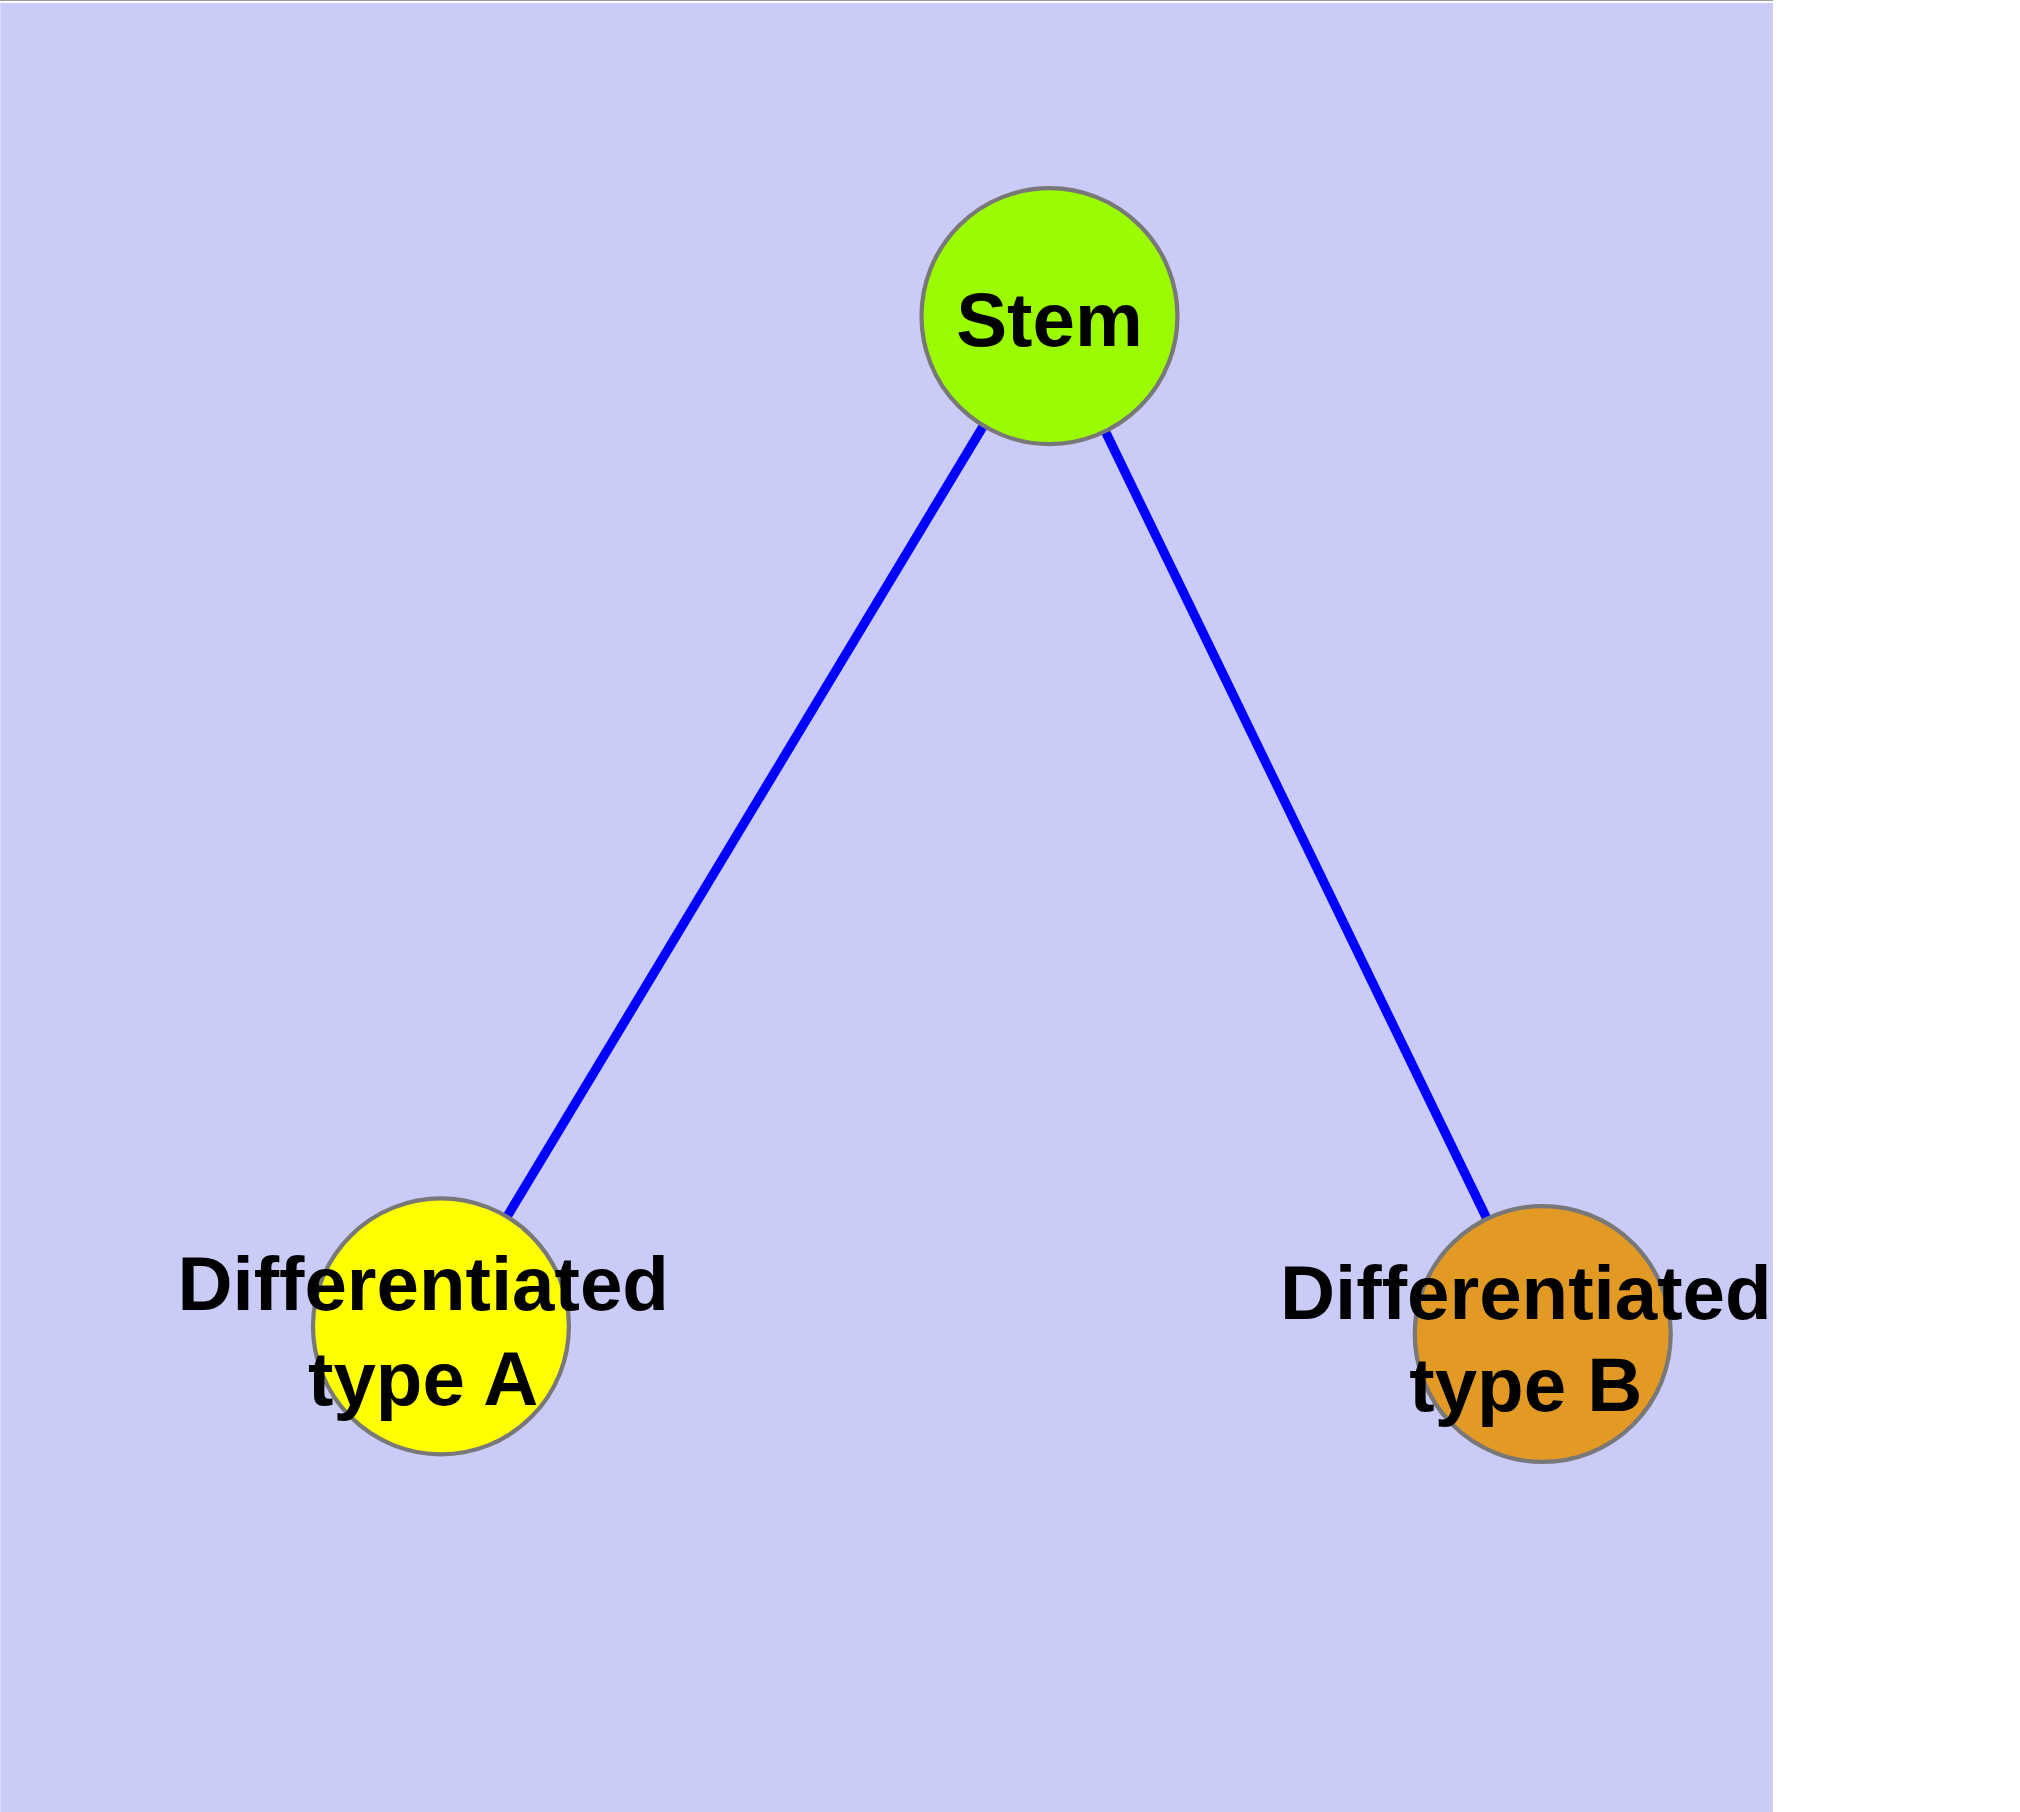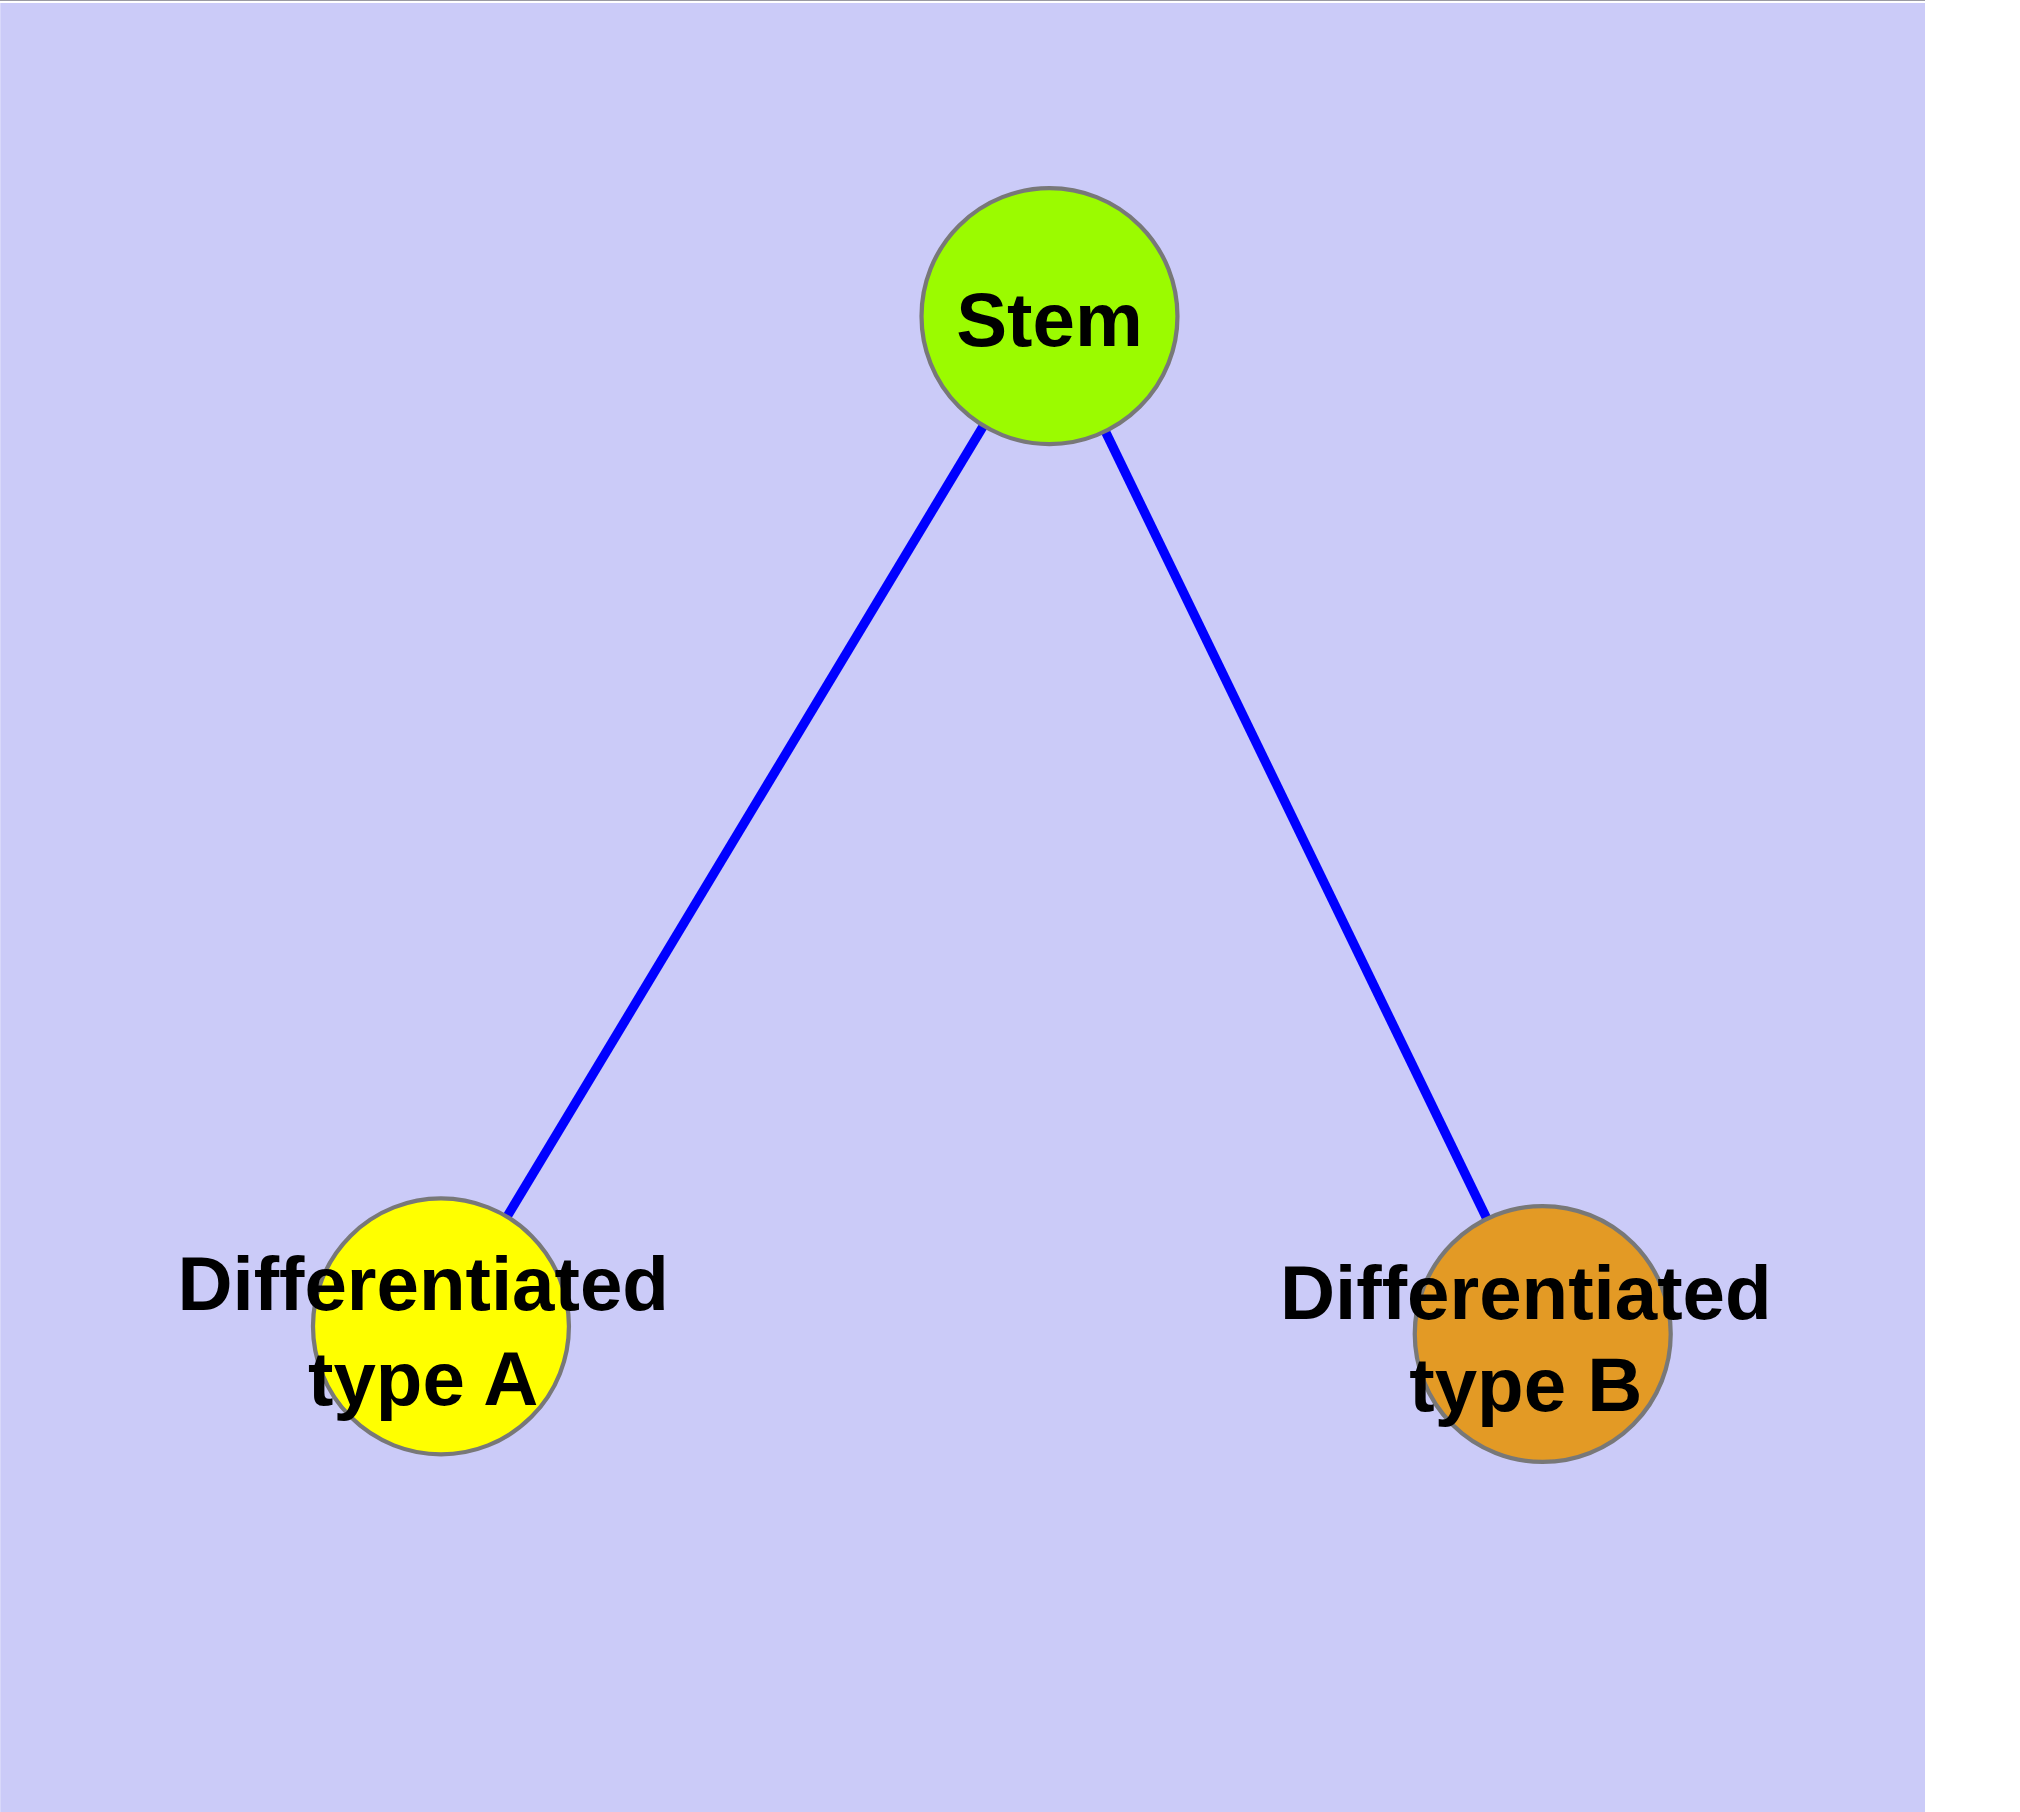--- a/index.html
+++ b/index.html
@@ -3,21 +3,21 @@
 <meta charset="utf-8">
 <style>
   html, body {
     margin: 0;
     padding: 0;
     background: #ffffff;
     font-family: "Liberation Sans", sans-serif;
   }
   .stage {
     position: relative;
-    width: 1925px;
+    width: 1773px;
     height: 1812px;
     overflow: hidden;
   }
   .top-edge {
     position: absolute;
     top: 0; left: 0;
     width: 100%;
     height: 2.5px;
     background: #ffffff;
     border-top: 0.8px solid #9a9aa2;

